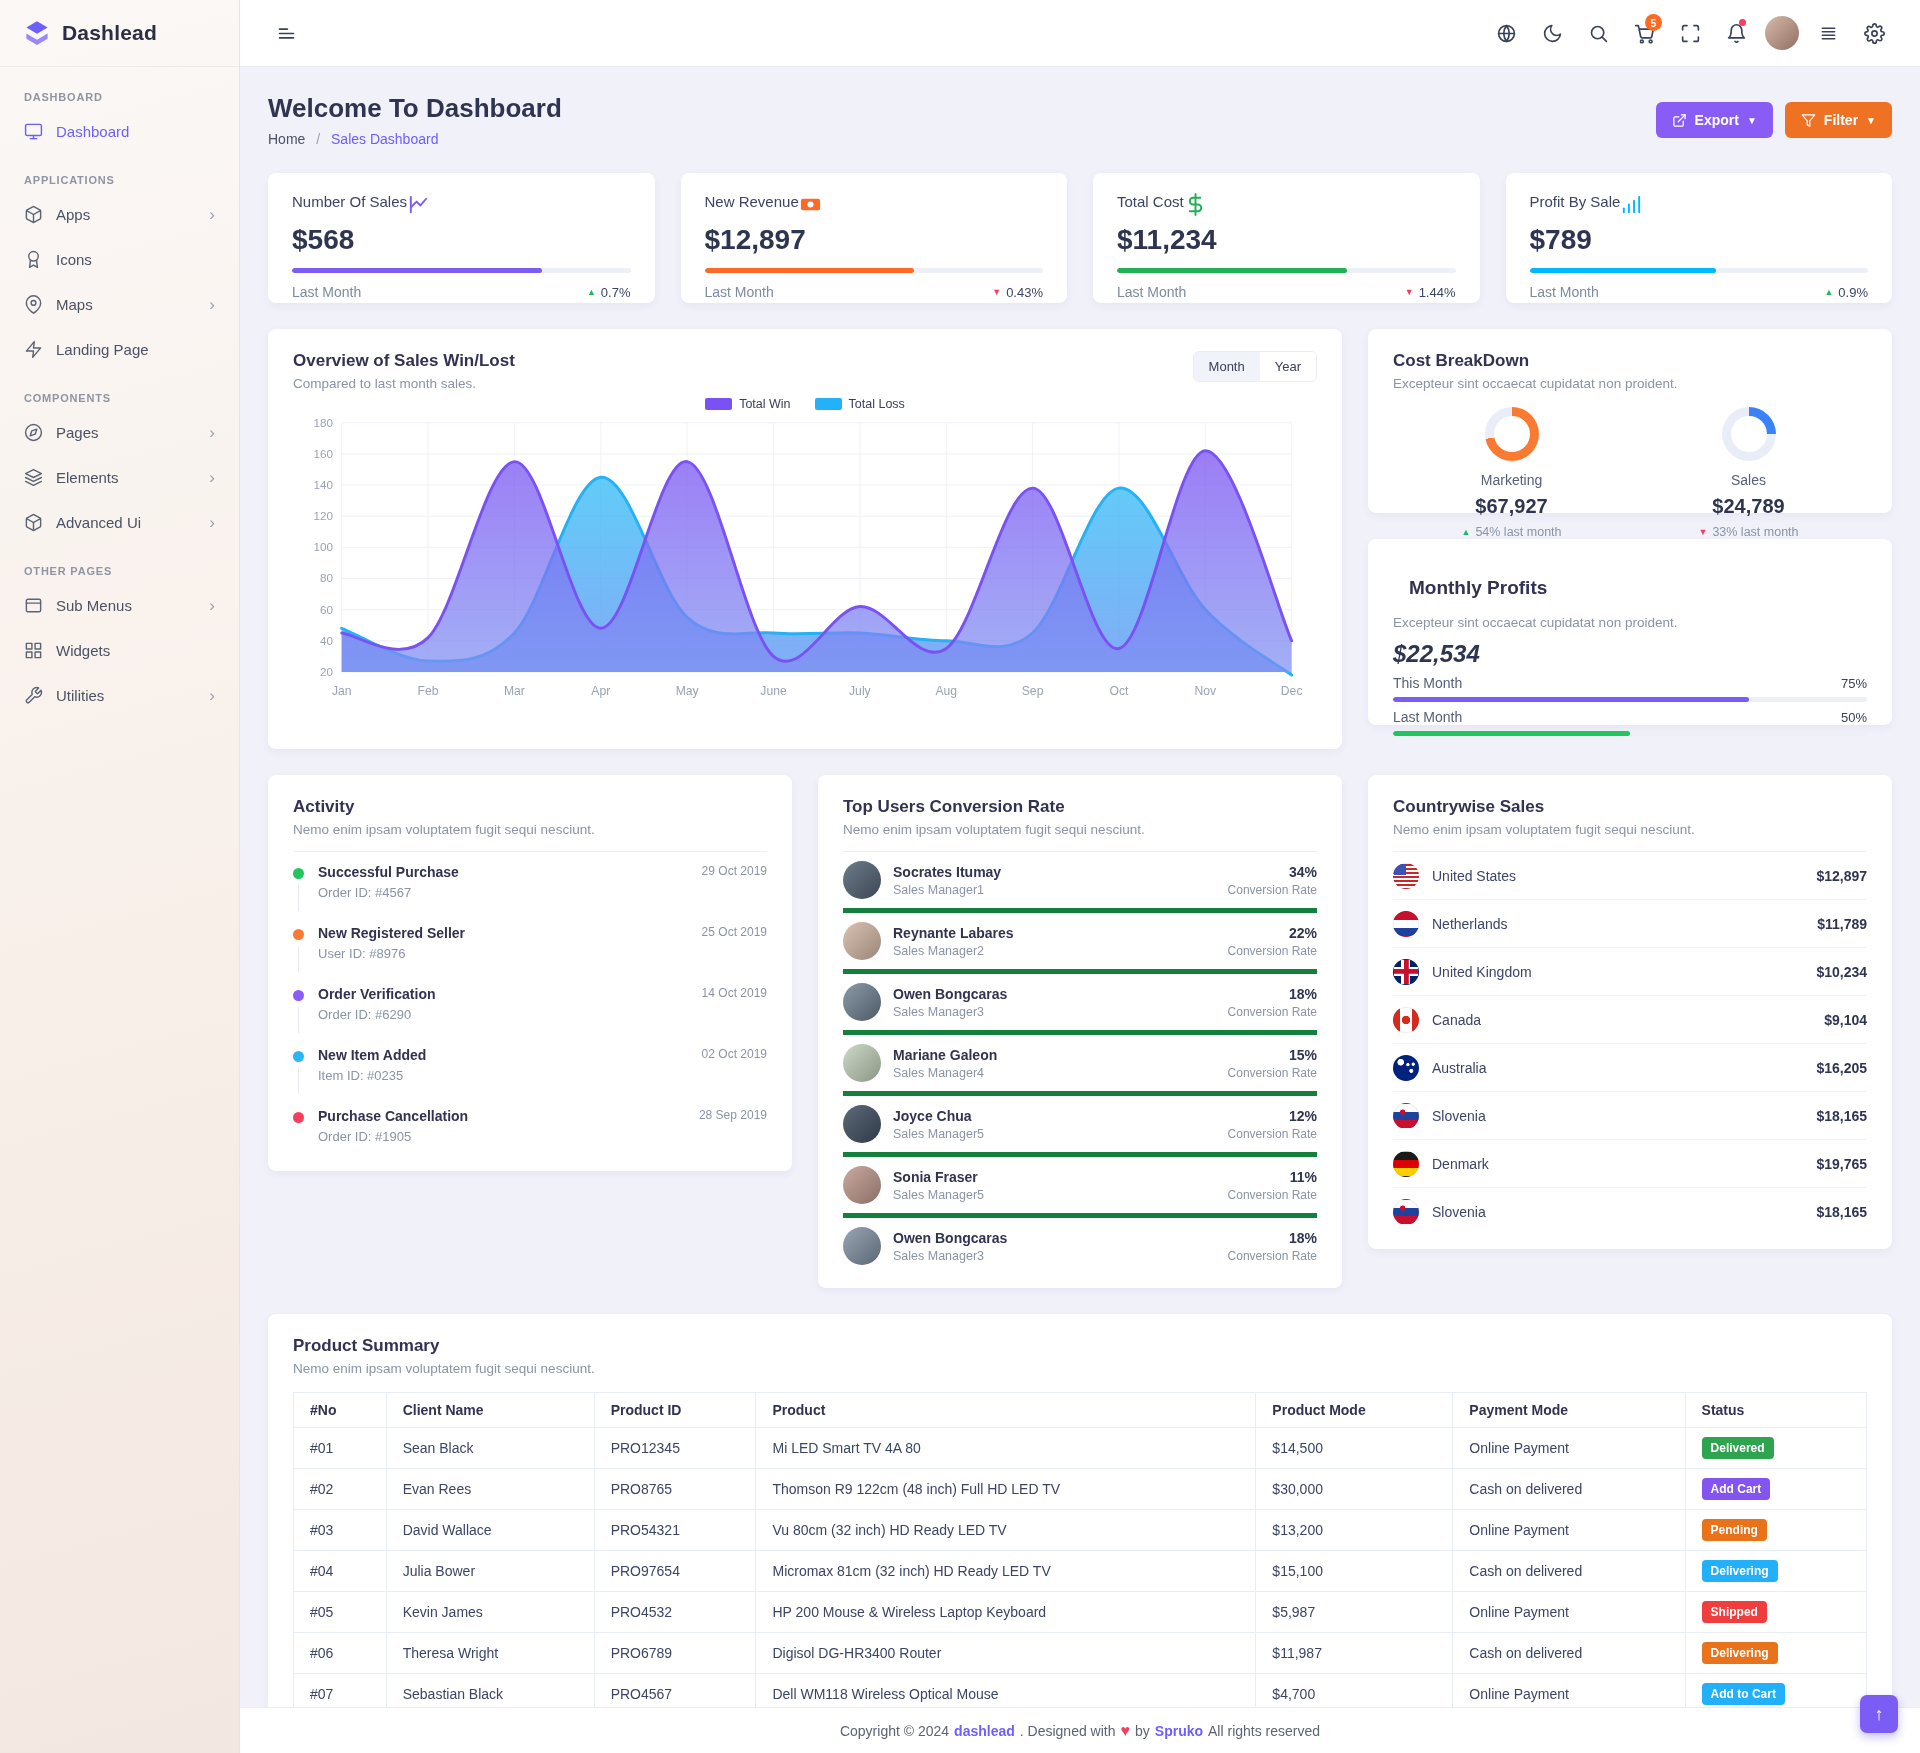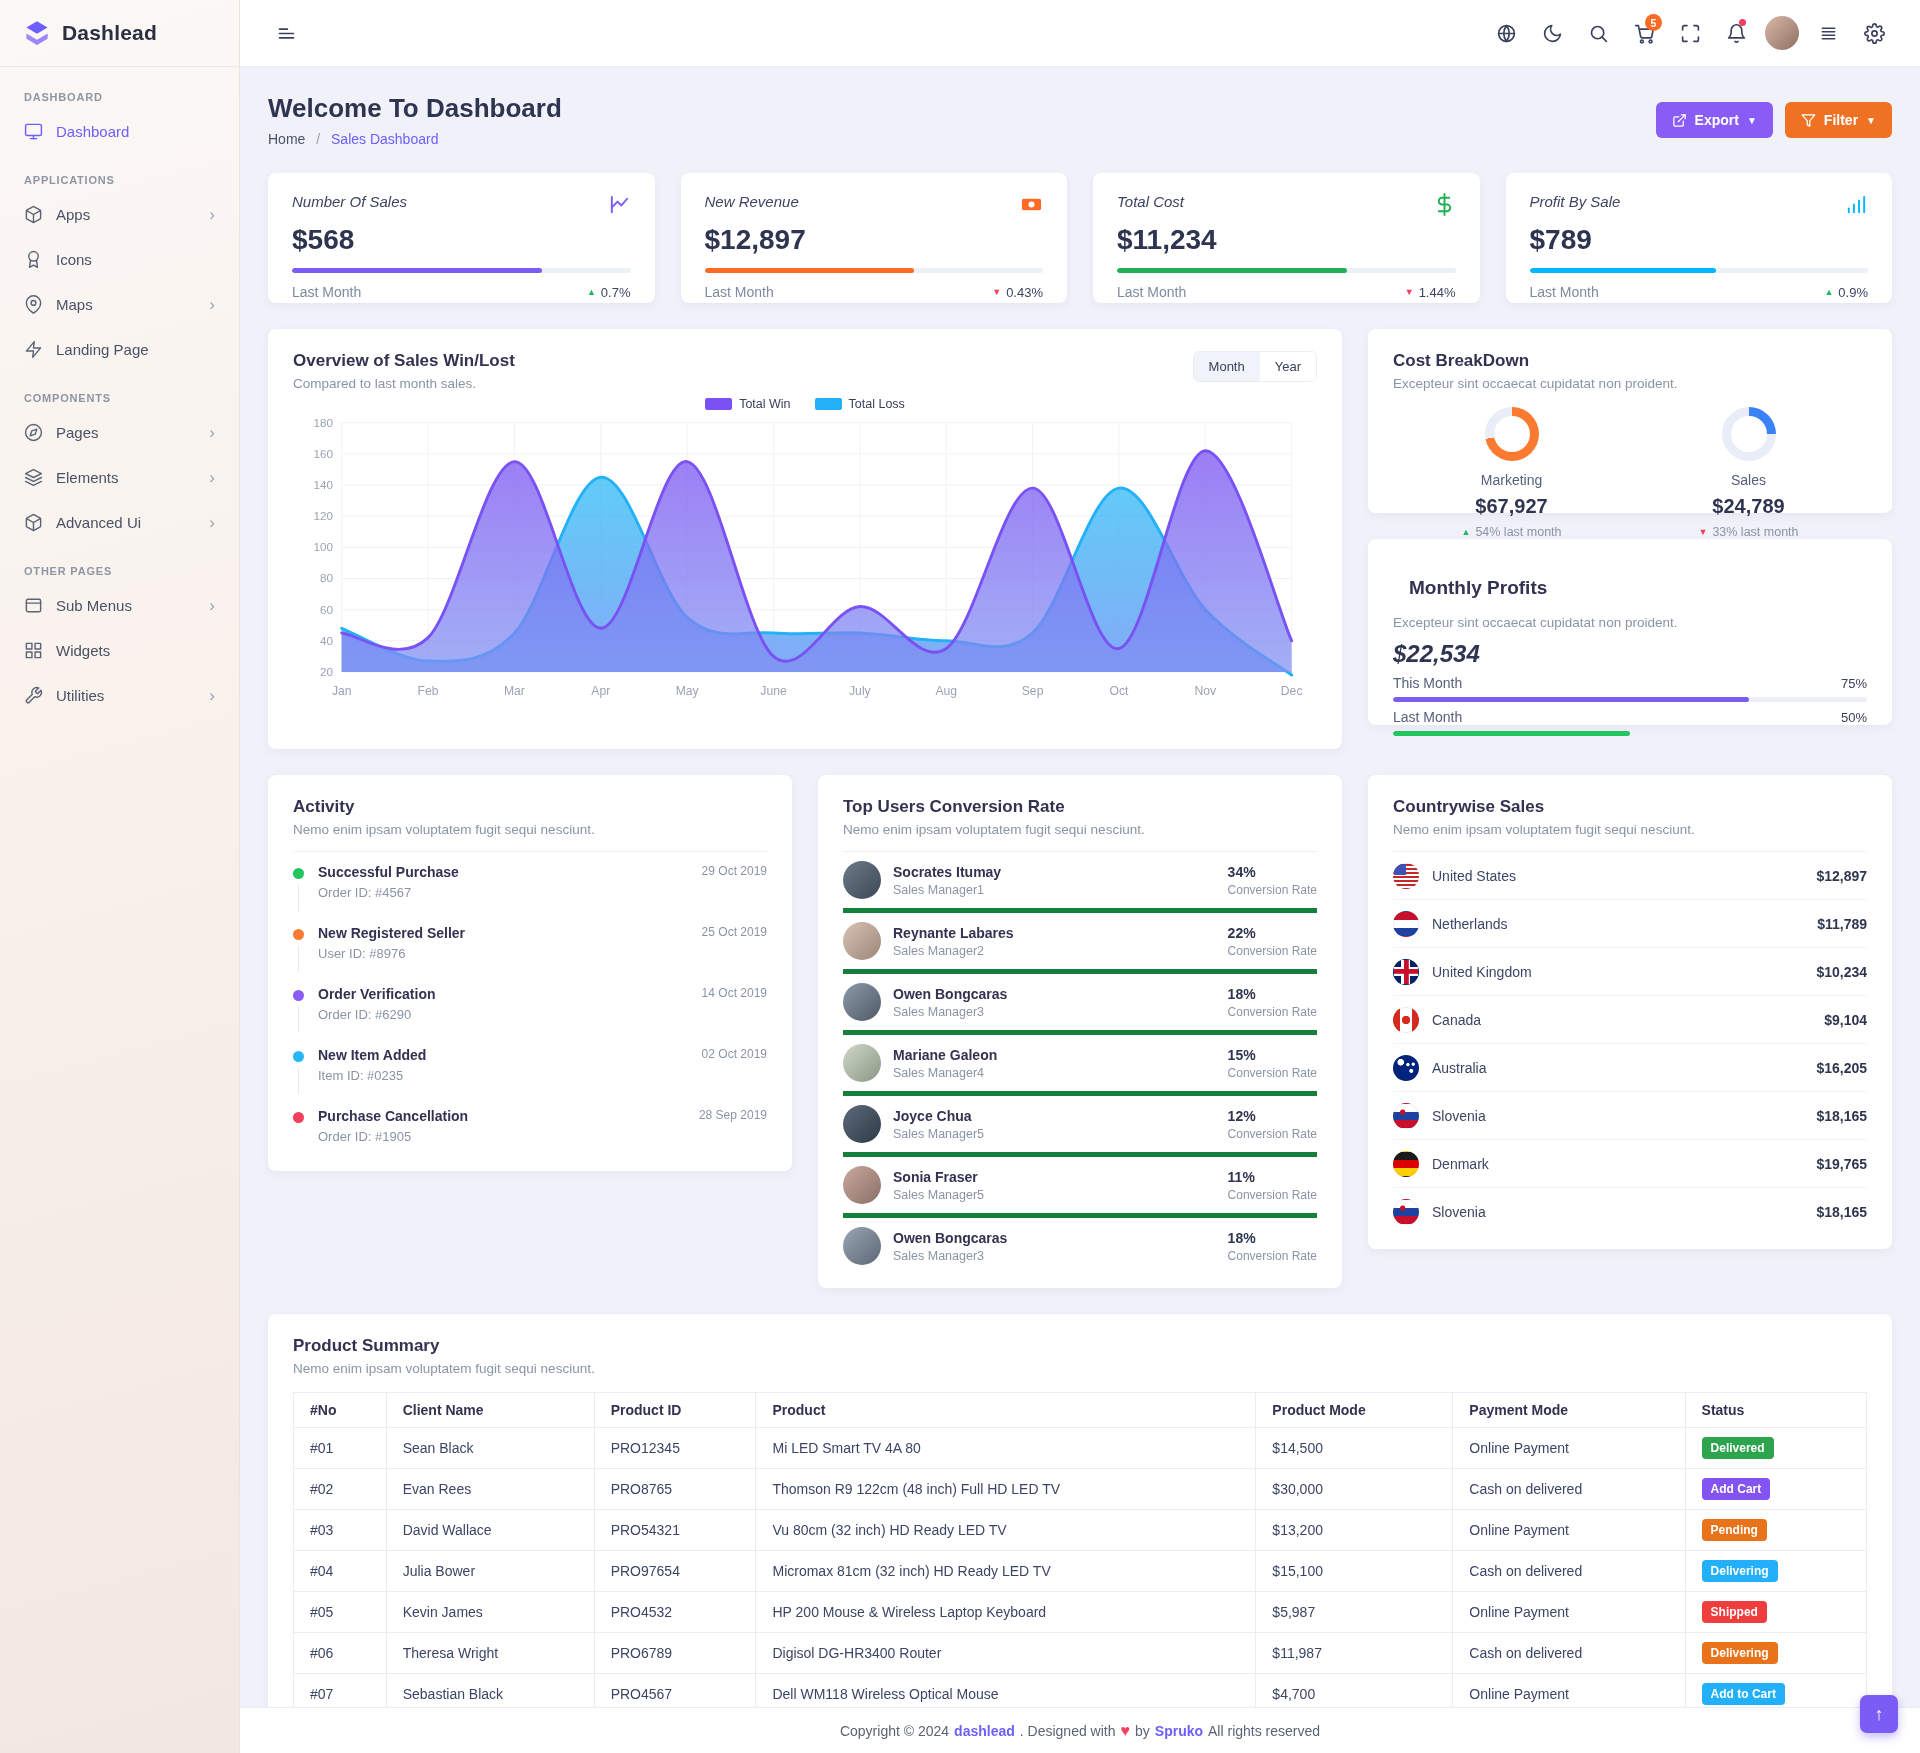--- a/index.html
+++ b/index.html
@@ -52,21 +52,21 @@
   .btn { border:none; border-radius:6px; color:#fff; font-size:14px; font-weight:bold; padding:10px 16px; display:flex; align-items:center; gap:8px; cursor:pointer; font-family:inherit; }
   .btn svg { width:15px; height:15px; stroke:#fff; stroke-width:2; fill:none; stroke-linecap:round; stroke-linejoin:round; }
   .btn .caret { font-size:10px; }
   .btn-export { background:#8a5cf6; }
   .btn-filter { background:#ef7224; }
 
   
   .cards-row { display:grid; grid-template-columns:repeat(4,1fr); gap:26px; }
   .card { background:#fff; border-radius:8px; box-shadow:0 3px 9px rgba(62,72,120,.06); }
   .stat-card { padding:20px 24px; height:130px; }
-  .stat-top { display:flex; justify-content:space-between; align-items:flex-start;font-style:italic; }
+  .stat-top { display:flex; align-items:flex-start; }
   .stat-title { font-size:15px; color:#3d4563; }
   .stat-icon svg { width:23px; height:23px; stroke-width:2; fill:none; stroke-linecap:round; stroke-linejoin:round; }
   .stat-value { font-size:28px; font-weight:bold; color:#2f3550; margin:4px 0 12px; }
   .track { height:5px; border-radius:4px; background:#eef0f7; overflow:hidden; }
   .track i { display:block; height:100%; border-radius:4px; }
   .stat-foot { display:flex; justify-content:space-between; align-items:center; margin-top:11px; }
   .stat-foot .lm { font-size:14px; color:#7e8aa0; }
   .delta { font-size:13px; color:#3d4563; display:flex; align-items:center; gap:5px; }
   .delta .arr { font-size:9px; }
   .arr.up { color:#21b564; } .arr.down { color:#f43f5e; }
@@ -117,21 +117,21 @@
   .act-body { flex:1; }
   .act-title { font-size:14px; font-weight:bold; color:#323251; }
   .act-sub { font-size:13px; color:#8a94a6; margin-top:5px; }
   .act-date { font-size:12px; color:#8a94a6; margin-left:auto; flex:none; }
 
   .user-row { display:flex; align-items:center; gap:12px; padding:9px 0; border-bottom:5px solid #15803d; }
   .user-row:last-child { border-bottom:none; }
   .u-avatar { width:38px; height:38px; border-radius:50%; flex:none; }
   .u-name { font-size:14px; font-weight:bold; color:#323251; }
   .u-role { font-size:12.5px; color:#8a94a6; margin-top:3px; }
-  .u-right { margin-left:auto; text-align:left; }
+  .u-right { margin-left:auto; text-align:right; }
   .u-pct { font-size:14px; font-weight:bold; color:#2f3550; }
   .u-rate { font-size:12px; color:#8a94a6; margin-top:3px; }
 
   .country-row { display:flex; align-items:center; gap:13px; padding:10.5px 0; border-bottom:1px solid #f0f2f8; }
   .country-row:last-child { border-bottom:none; }
   .flag { width:26px; height:26px; border-radius:50%; flex:none; border:1px solid rgba(0,0,0,.07); }
   .c-name { font-size:14px; color:#3c4565; }
   .c-value { margin-left:auto; font-size:14px; font-weight:bold; color:#2f3550; }
 
   

